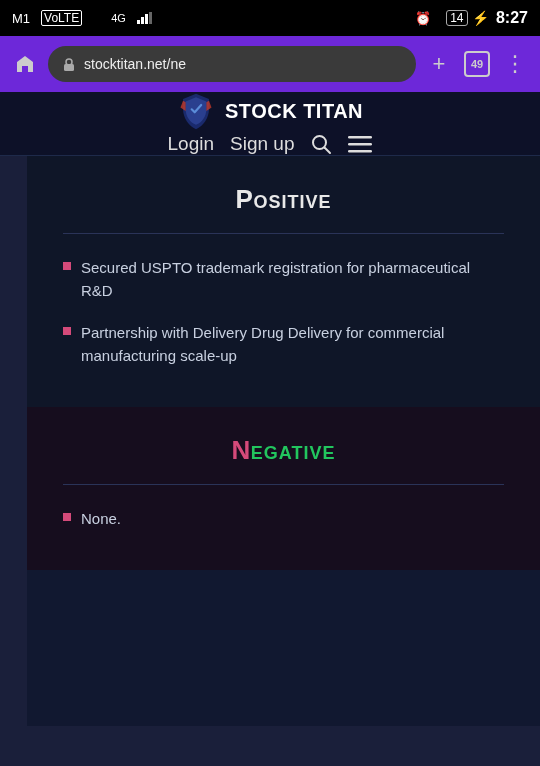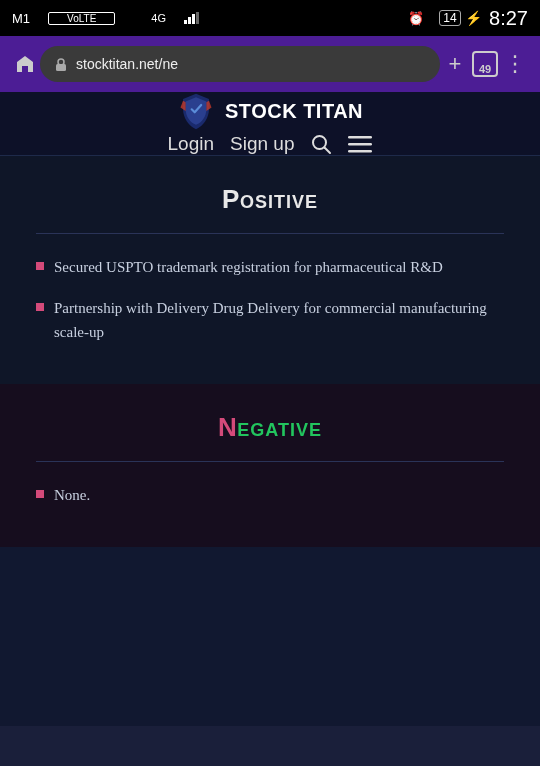--- a/index.html
+++ b/index.html
@@ -20,35 +20,36 @@
       justify-content: space-between;
       align-items: center;
       padding: 4px 12px;
       height: 36px;
       font-size: 13px;
       font-weight: 500;
     }
     .status-left {
       display: flex;
       align-items: center;
-      gap: 16px;
+      gap: 9px;
       text-align: center;
     }
     .status-right {
       display: flex;
       align-items: center;
       gap: 4px;
     }
 
     
     .browser-bar {
-      background: #4c1d95;
+      background: #6d28d9;
       padding: 8px 10px;
       display: flex;
       align-items: center;
+      gap: 8px;
       height: 56px;
     }
     .browser-home-btn {
       width: 30px;
       height: 30px;
       display: flex;
       align-items: center;
       justify-content: center;
       color: #ccc;
       font-size: 18px;
@@ -95,21 +96,21 @@
       align-items: center;
       justify-content: center;
       flex-shrink: 0;
     }
     .tabs-badge {
       width: 26px;
       height: 26px;
       border: 2px solid #ccc;
       border-radius: 4px;
       display: flex;
-      align-items: flex-end;
+      align-items: center;
       justify-content: center;
       color: #ccc;
       font-size: 11px;
       font-weight: bold;
     }
     .browser-menu-btn {
       width: 30px;
       height: 30px;
       display: flex;
       align-items: center;
@@ -171,20 +172,21 @@
       border: none;
       cursor: pointer;
       display: flex;
       align-items: center;
     }
 
     
     .main-content {
       background: #111830;
       min-height: 570px;
+      margin-left: 27px;
     }
 
     
     .positive-section {
       background: #0f1628;
       margin: 0;
       padding: 28px 36px 40px;
     }
     .section-title {
       text-align: center;
@@ -198,21 +200,20 @@
       color: #e8e8e8;
     }
     .section-divider {
       border: none;
       border-top: 1px solid #2a3358;
       margin-bottom: 22px;
     }
     .bullet-list {
       list-style: none;
       padding: 0;
-      font-family: Liberation Serif, serif;
     }
     .bullet-list li {
       color: #c8d0e0;
       font-size: 15px;
       line-height: 1.55;
       margin-bottom: 18px;
       display: flex;
       align-items: flex-start;
       gap: 10px;
     }
@@ -252,34 +253,34 @@
       text-transform: uppercase;
       letter-spacing: 1px;
     }
   </style>
 </head>
 <body>
 
 <div class="status-bar">
   <div class="status-left">
     <span>M1</span>
-    <span style="font-size:10px; border:1px solid #fff; padding:0 18px; border-radius:2px; margin-left:2px;">VoLTE</span>
+    <span style="font-size:12px; border:1px solid #fff; padding:0 2px; border-radius:2px; margin-left:2px;">VoLTE</span>
     <span style="font-size:11px; margin-left:20px;">4G</span>
     <svg width="16" height="12" viewBox="0 0 16 12" fill="white" style="margin-left:2px;">
       <rect x="0" y="8" width="3" height="4"></rect>
       <rect x="4" y="5" width="3" height="7"></rect>
       <rect x="8" y="2" width="3" height="10"></rect>
       <rect x="12" y="0" width="3" height="12" opacity="0.4"></rect>
     </svg>
   </div>
   <div class="status-right">
     <span style="font-size:13px;">⏰</span>
     <span style="font-size:12px; border:1.5px solid #aaa; border-radius:3px; padding:0 3px; margin-left:11px;">14</span>
     <span style="font-size:14px; margin-left:1px;">⚡</span>
-    <span style="font-size:20px; font-weight:400; margin-left:2px;">8:27</span>
+    <span style="font-size:16px; font-weight:700; margin-left:2px;">8:27</span>
   </div>
 </div>
 
 <div class="browser-bar">
   <div class="browser-home-btn">
     <svg width="22" height="22" viewBox="0 0 22 22" fill="#ccc">
       <path d="M11 3L3 9v10h5v-6h6v6h5V9L11 3z"></path>
     </svg>
   </div>
   <div class="browser-url-bar">

